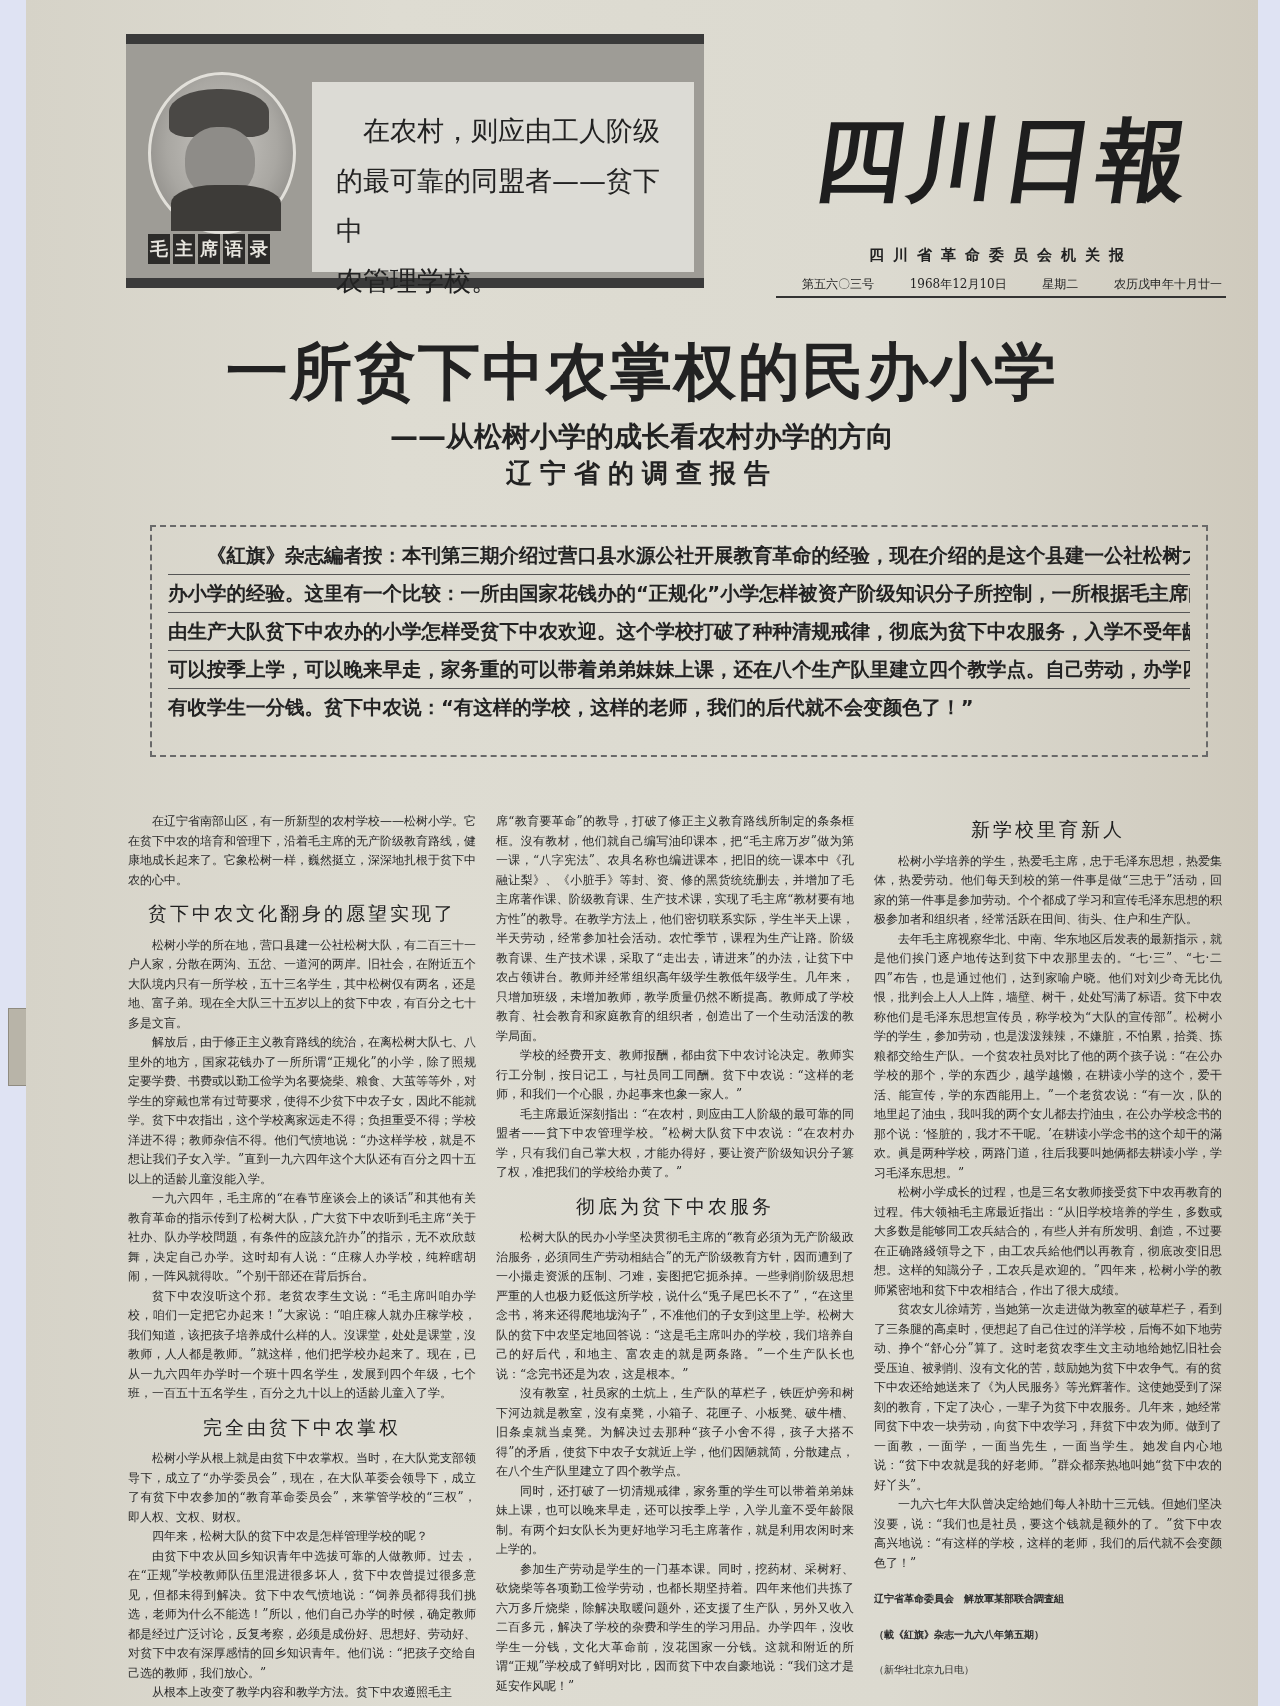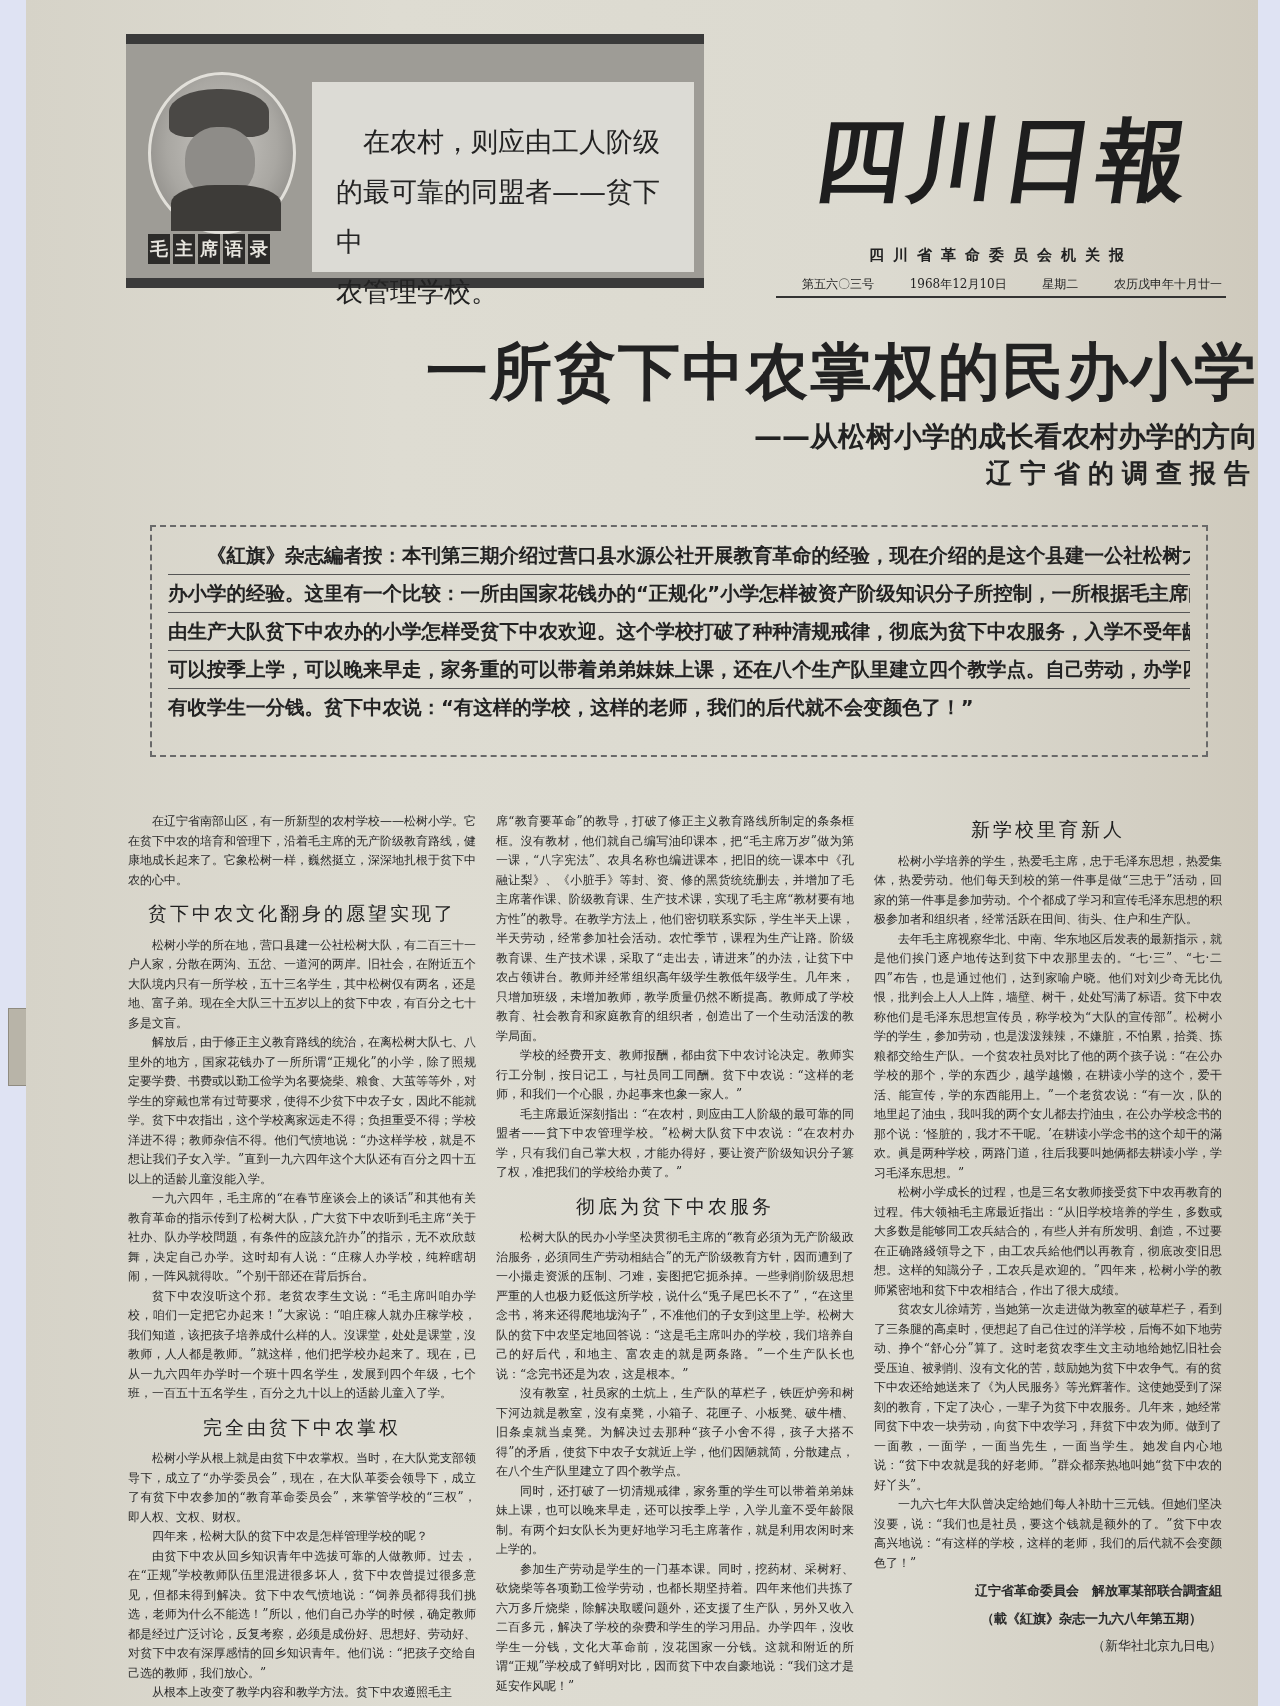--- a/index.html
+++ b/index.html
@@ -12,37 +12,37 @@
             border-top:10px solid #3a3a3a; border-bottom:10px solid #3a3a3a; box-sizing:border-box; }
   .portrait { position:absolute; left:22px; top:28px; width:142px; height:156px; border-radius:50%;
               background:radial-gradient(ellipse at 50% 45%,#c7c5c0 0%,#a9a7a2 55%,#7d7b77 100%); border:3px solid #e2e0da; }
   .portrait .cap { position:absolute; left:18px; top:14px; width:100px; height:48px; background:#4a4845; border-radius:48% 48% 20% 20%; }
   .portrait .face { position:absolute; left:34px; top:52px; width:70px; height:70px; background:#8e8c88; border-radius:45%; }
   .portrait .body { position:absolute; left:20px; top:110px; width:110px; height:46px; background:#3d3b38; border-radius:40% 40% 0 0; }
   .quote-label { position:absolute; left:22px; top:190px; display:flex; gap:3px; }
   .quote-label span { width:22px; height:30px; background:#2c2b29; color:#e7e5de; font-size:18px;
                       display:flex; align-items:center; justify-content:center; font-family:"DejaVu Sans", sans-serif; font-weight:bold; }
   .quote-box { position:absolute; left:186px; top:38px; width:382px; height:190px; background:#dcdbd5; 
-               font-family:"DejaVu Sans", sans-serif; font-size:27px; line-height:50px; color:#222; padding:35px 20px 0 24px; box-sizing:border-box; }
+               font-family:"DejaVu Sans", sans-serif; font-size:27px; line-height:50px; color:#222; padding:24px 20px 0 24px; box-sizing:border-box; }
   .masthead { position:absolute; left:790px; top:100px; font-size:90px; font-weight:bold; letter-spacing:4px;
               font-family:"DejaVu Serif", serif; color:#1e1e1e; transform:skewX(-8deg); }
   .masthead-sub { position:absolute; left:843px; top:246px; font-size:15px; letter-spacing:9px; font-weight:bold; font-family:Liberation Mono, monospace; }
   .issue-line { position:absolute; left:776px; top:276px; width:420px; display:flex; justify-content:space-between; font-size:12px; }
   .rule { position:absolute; height:2px; background:#333; }
-  .headline { position:absolute; left:0; width:1232px; text-align:right; }
+  .headline { position:absolute; left:0; width:1232px; text-align:center; }
   .h1 { top:330px; font-size:62px; font-weight:bold; letter-spacing:2px; font-family:"DejaVu Serif", serif; }
   .h2 { top:418px; font-size:28px; font-weight:bold; font-family:"DejaVu Sans", sans-serif; }
   .h3 { top:456px; font-size:26px; font-weight:bold; letter-spacing:8px; }
   .editor-box { position:absolute; left:124px; top:525px; width:1058px; height:232px; border:2px dashed #6a6a6a;
                 box-sizing:border-box; padding:10px 16px; font-family:"DejaVu Sans", sans-serif; font-size:19.5px; line-height:37px; font-weight:bold; color:#222; }
   .editor-line { border-bottom:1px solid #555; white-space:nowrap; overflow:hidden; }
   .col { position:absolute; top:812px; font-size:12px; line-height:19.5px; text-align:justify; color:#2a2a2a; }
   .col p { margin:0; text-indent:2em; }
   .col h4 { margin:14px 0 12px; font-size:19px; letter-spacing:3px; text-align:center; font-weight:normal; color:#1f1f1f; }
-  .credit { text-align:right; font-weight:bold; font-size:13px; margin-top:8px; }
+  .credit { font-weight:bold; font-size:10px; margin-top:16px; }
   .credit.sm { font-weight:normal; }
 </style>
 </head>
 <body>
 
 <div class="tear"></div>
 <div class="paper">
 
   <div class="banner" style="left:100px;">
     <div class="portrait">

